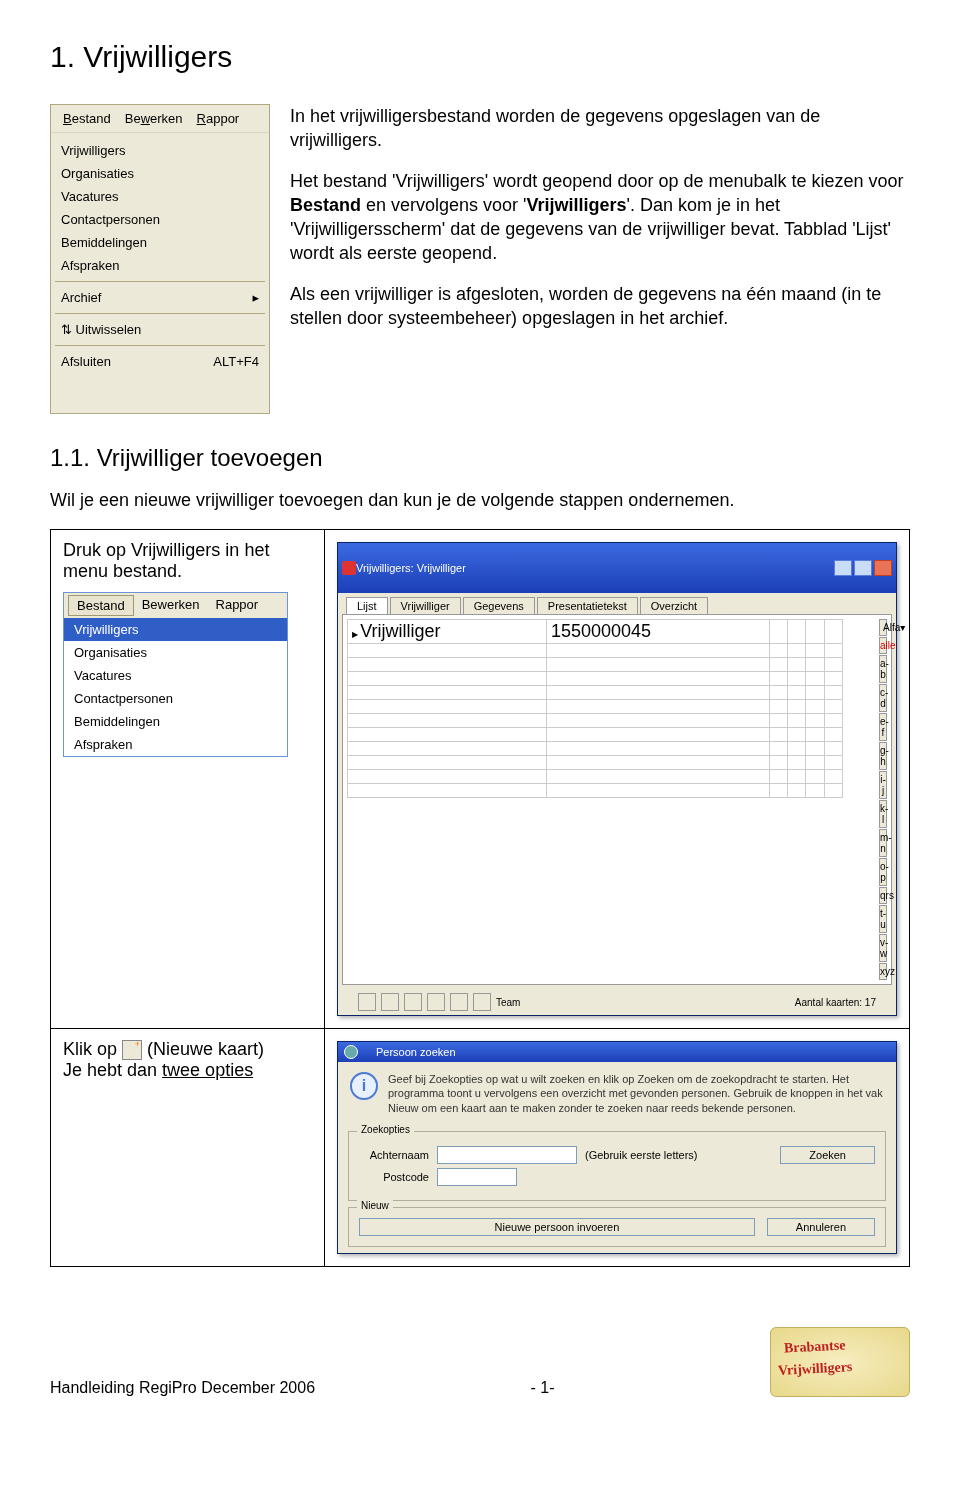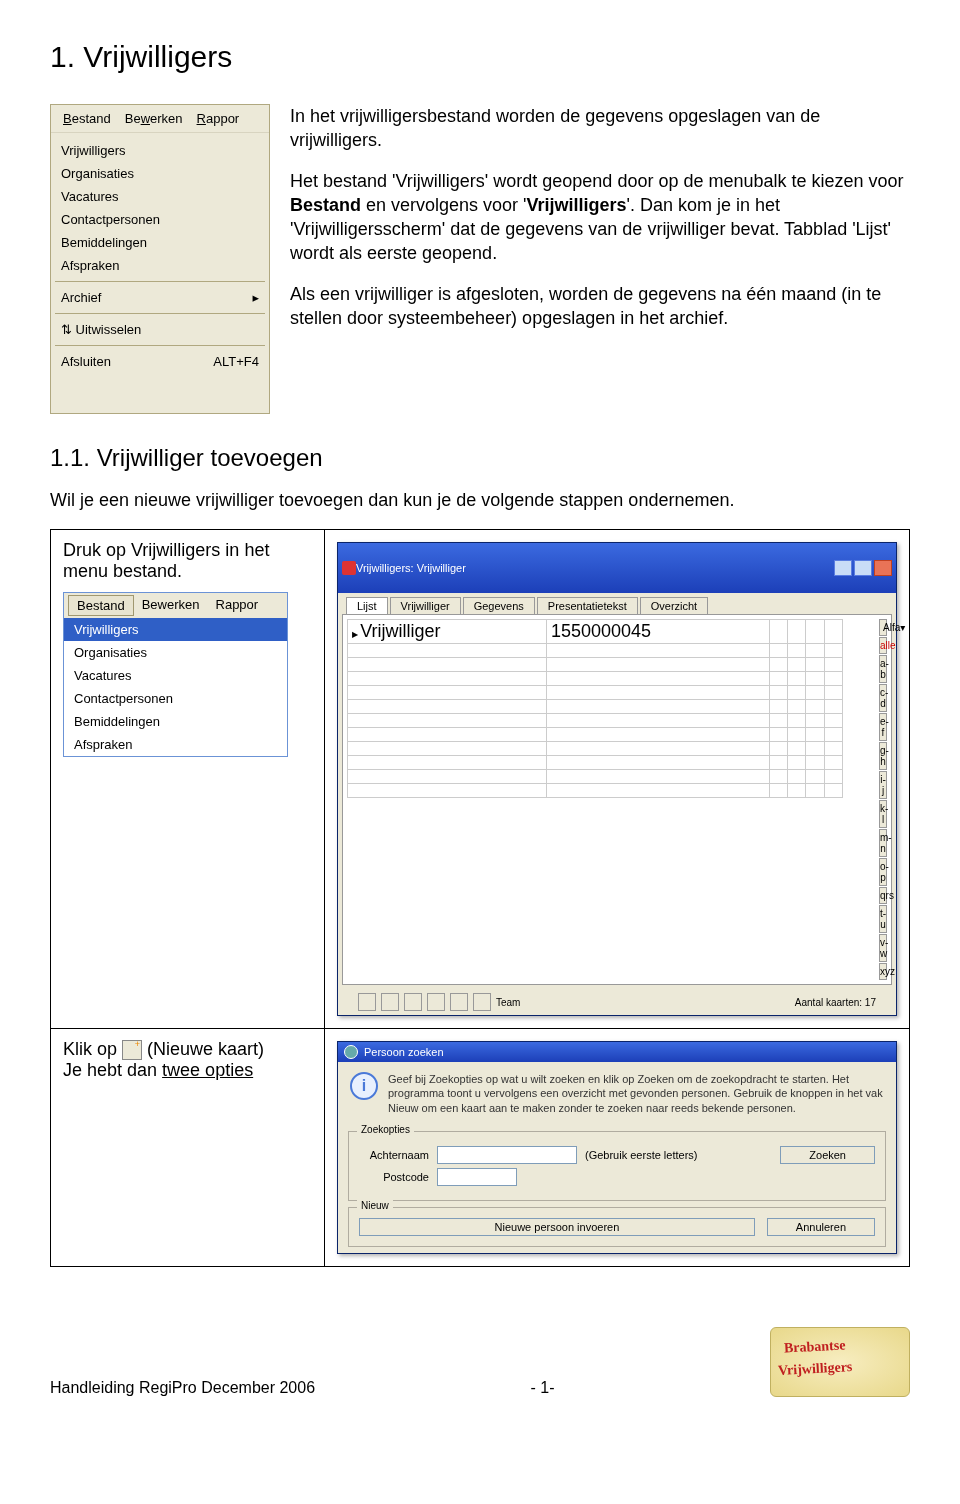--- a/index.html
+++ b/index.html
@@ -73,21 +73,21 @@
   .vw-foot .tb { width:18px; height:18px; border:1px solid #999; background:#ece9d8; display:inline-block;}
   .vw-foot .spacer { flex:1; }
 
   
   .pz-window {
     width: 560px; background:#ece9d8; border:1px solid #0a246a;
     font-size: 11px; box-shadow: 2px 2px 4px rgba(0,0,0,0.3);
   }
   .pz-title {
     background: linear-gradient(#3b6ae0,#1c3fb8);
-    color:#fff; display:flex; align-items:center; padding:3px 6px; gap:6px;
+    color:#fff; display:flex; align-items:center; padding:3px 6px; gap:18px;
   }
   .pz-title .icon { width:14px; height:14px; background:#6aa; border-radius:50%; display:inline-block; border:1px solid #fff;}
   .pz-info { display:flex; gap:10px; padding:10px 12px;}
   .pz-info .i { width:28px; height:28px; border-radius:50%; background:#e8f0fe; border:2px solid #4a79d8; color:#4a79d8; display:flex; align-items:center; justify-content:center; font-weight:bold; font-size:16px; flex-shrink:0;}
   .pz-info .txt { flex:1; line-height:1.3; color:#333;}
   .pz-group { margin:6px 10px; border:1px solid #b0aca0; padding:10px; position:relative;}
   .pz-group .legend { position:absolute; top:-8px; left:8px; background:#ece9d8; padding:0 4px; font-size:10px;}
   .pz-row { display:flex; align-items:center; gap:8px; margin:4px 0;}
   .pz-row label { width:70px; text-align:right;}
   .pz-row input { border:1px solid #7f9db9; height:18px; padding:0 4px; font-size:11px;}

